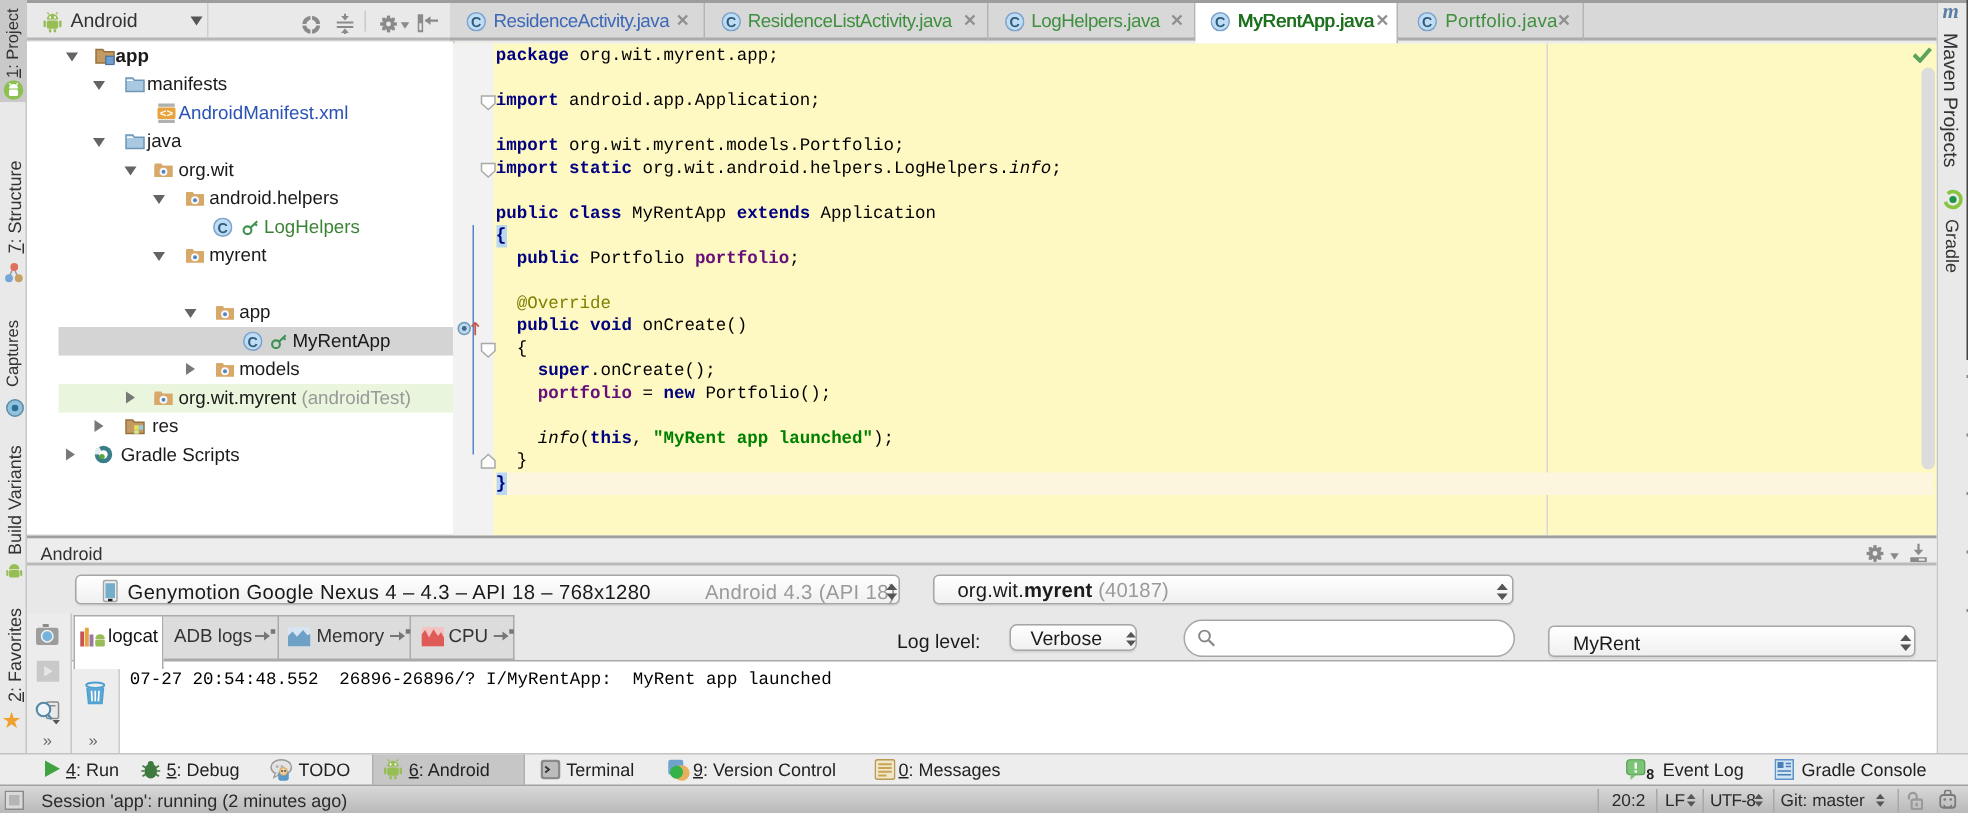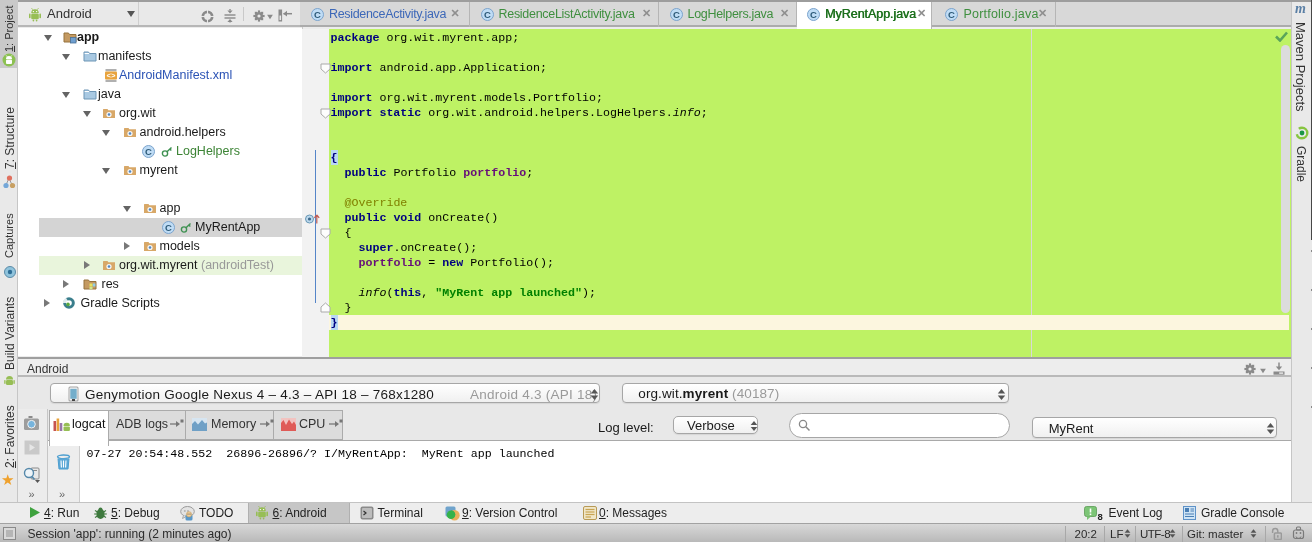--- a/index.html
+++ b/index.html
@@ -25,21 +25,21 @@
 .tab { position:absolute; top:0; height:24.5px; border-right:1px solid #b5b5b5; }
 .tabtxt { position:absolute; top:5px; font-size:12.5px; }
 .tabx { position:absolute; top:5px; font-size:11px; color:#8f8f8f; font-weight:bold; }
 
 #ptree { left:18px; top:27.5px; width:284px; height:328px; background:#fff; font-size:12.5px; color:#1a1a1a; }
 .trow { position:absolute; left:0; width:284px; height:19px; line-height:19px; white-space:nowrap;margin-left:21px; }
 .tri { position:absolute; width:0; height:0; }
 .trid { border-left:4.5px solid transparent; border-right:4.5px solid transparent; border-top:6px solid #646464; top:7px; }
 .trir { border-top:4.5px solid transparent; border-bottom:4.5px solid transparent; border-left:6px solid #787878; top:5px; }
 
-#editor { left:302px; top:28.5px; width:989px; height:328px; background:#bef264; }
+#editor { left:302px; top:28.5px; width:989px; height:328px; background:#fef9c3; }
 #gutter { position:absolute; left:0; top:0; width:27px; height:328px; background:#f2f2f2; }
 .cl { position:absolute; left:28.5px; height:15px; line-height:15px; font-family:"Liberation Mono", monospace; font-size:11.65px; white-space:pre; color:#000; }
 .kw { color:#000080; font-weight:bold; }
 .fld { color:#660e7a; font-weight:bold; }
 .str { color:#008000; font-weight:bold; }
 .ann { color:#808000; }
 .ital { font-style:italic; }
 
 #apanel { left:18px; top:356.5px; width:1273px; height:145px; background:#e8e8e8; border-top:2px solid #9f9f9f; }
 
@@ -348,20 +348,21 @@
     <circle cx="5.5" cy="6" r="4" fill="#bcd8ec" stroke="#6897b5" stroke-width="1"></circle>
     <circle cx="5.5" cy="6" r="1.6" fill="#3d688a"></circle>
     <path d="M12.8 2 L12.8 10.5 M12.8 2 L10.4 4.8 M12.8 2 L15.2 4.8" stroke="#c05a50" stroke-width="1.2" fill="none"></path>
   </svg>
   <div class="abs" style="left:28.5px;top:121.5px;width:7px;height:15px;background:#b9d8f2;"></div>
   <div class="abs" style="left:28.5px;top:286.5px;width:7px;height:15px;background:#b9d8f2;"></div>
   <div class="cl" style="top:1.5px;"><span class="kw">package</span> org.wit.myrent.app;</div>
   <div class="cl" style="top:31.5px;"><span class="kw">import</span> android.app.Application;</div>
   <div class="cl" style="top:61.5px;"><span class="kw">import</span> org.wit.myrent.models.Portfolio;</div>
   <div class="cl" style="top:76.5px;"><span class="kw">import static</span> org.wit.android.helpers.LogHelpers.<span class="ital">info</span>;</div>
+  <div class="cl" style="top:106.5px;"><span class="kw">public class</span> MyRentApp <span class="kw">extends</span> Application</div>
   <div class="cl" style="top:121.5px;"><span class="kw">{</span></div>
   <div class="cl" style="top:136.5px;">  <span class="kw">public</span> Portfolio <span class="fld">portfolio</span>;</div>
   <div class="cl" style="top:166.5px;">  <span class="ann">@Override</span></div>
   <div class="cl" style="top:181.5px;">  <span class="kw">public void</span> onCreate()</div>
   <div class="cl" style="top:196.5px;">  {</div>
   <div class="cl" style="top:211.5px;">    <span class="kw">super</span>.onCreate();</div>
   <div class="cl" style="top:226.5px;">    <span class="fld">portfolio</span> = <span class="kw">new</span> Portfolio();</div>
   <div class="cl" style="top:256.5px;">    <span class="ital">info</span>(<span class="kw">this</span>, <span class="str">"MyRent app launched"</span>);</div>
   <div class="cl" style="top:271.5px;">  }</div>
   <div class="cl" style="top:286.5px;"><span class="kw">}</span></div>

